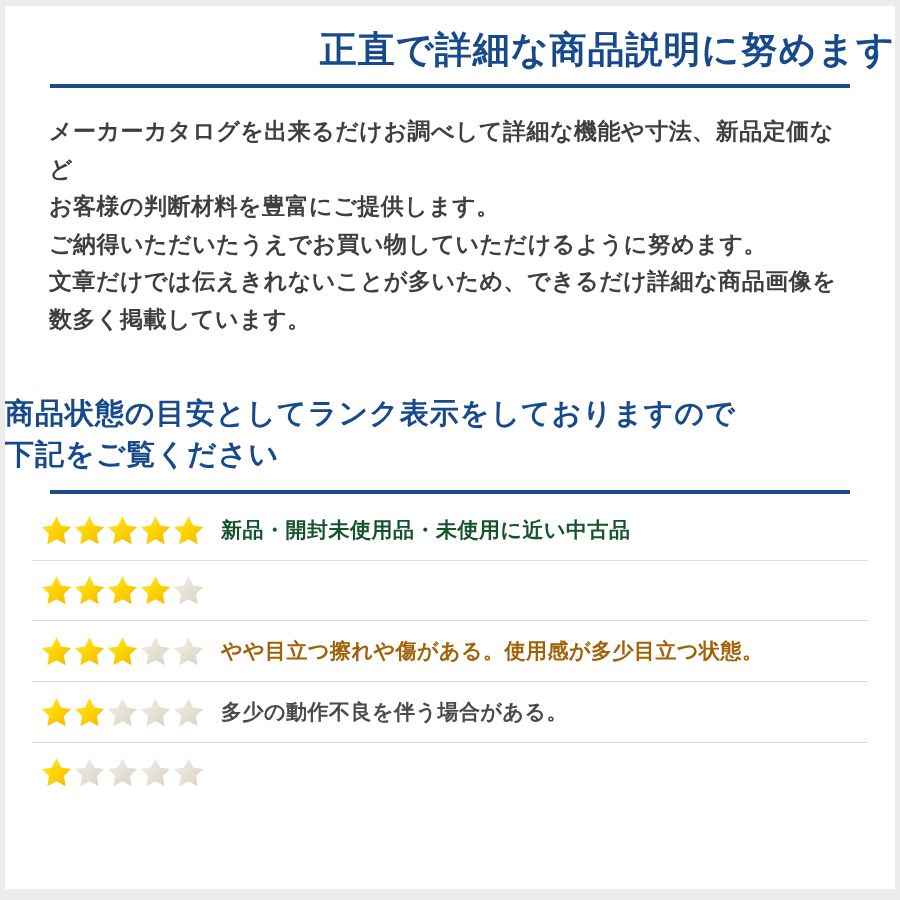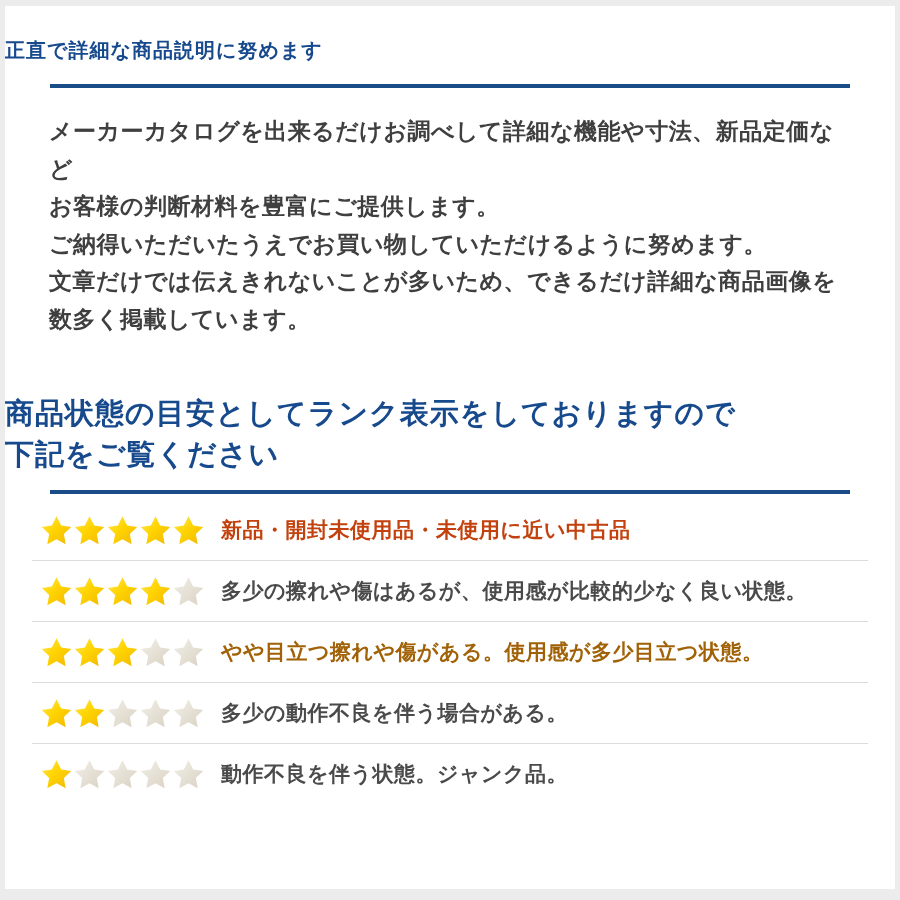--- a/index.html
+++ b/index.html
@@ -15,22 +15,22 @@
     position: absolute;
     top: 6px;
     left: 5px;
     right: 5px;
     bottom: 11px;
     background: #ffffff;
   }
   .section-title {
     margin: 0;
     padding-top: 25px;
-    text-align: left;
-    font-size: 20px;
+    text-align: right;
+    font-size: 37px;
     line-height: 38px;
     font-weight: bold;
     color: var(--heading-blue, #17498d);
     letter-spacing: 1px;
   }
   .blue-rule {
     height: 4px;
     background: var(--rule-blue, #1a4c87);
     margin: 15px 45px 0 45px;
     border: none;
@@ -140,44 +140,41 @@
           <svg viewBox="0 0 24 24" class="star">
             <polygon points="12,0.9 15.6,8.1 23.4,9.2 17.7,14.7 19.1,22.6 12,18.8 4.9,22.6 6.3,14.7 0.6,9.2 8.4,8.1" fill="url(#gStarOn)"></polygon>
           </svg>
           <svg viewBox="0 0 24 24" class="star">
             <polygon points="12,0.9 15.6,8.1 23.4,9.2 17.7,14.7 19.1,22.6 12,18.8 4.9,22.6 6.3,14.7 0.6,9.2 8.4,8.1" fill="url(#gStarOn)"></polygon>
           </svg>
           <svg viewBox="0 0 24 24" class="star">
             <polygon points="12,0.9 15.6,8.1 23.4,9.2 17.7,14.7 19.1,22.6 12,18.8 4.9,22.6 6.3,14.7 0.6,9.2 8.4,8.1" fill="url(#gStarOn)"></polygon>
           </svg>
         </div>
-        <div class="rank-text" style="color: #c2410c;">
+        <div class="rank-text" style="color: #14532d;">
           <div>新品・開封未使用品・未使用に近い中古品</div>
         </div>
       </div>
       <div class="rank-row">
         <div class="stars">
           <svg viewBox="0 0 24 24" class="star">
             <polygon points="12,0.9 15.6,8.1 23.4,9.2 17.7,14.7 19.1,22.6 12,18.8 4.9,22.6 6.3,14.7 0.6,9.2 8.4,8.1" fill="url(#gStarOn)"></polygon>
           </svg>
           <svg viewBox="0 0 24 24" class="star">
             <polygon points="12,0.9 15.6,8.1 23.4,9.2 17.7,14.7 19.1,22.6 12,18.8 4.9,22.6 6.3,14.7 0.6,9.2 8.4,8.1" fill="url(#gStarOn)"></polygon>
           </svg>
           <svg viewBox="0 0 24 24" class="star">
             <polygon points="12,0.9 15.6,8.1 23.4,9.2 17.7,14.7 19.1,22.6 12,18.8 4.9,22.6 6.3,14.7 0.6,9.2 8.4,8.1" fill="url(#gStarOn)"></polygon>
           </svg>
           <svg viewBox="0 0 24 24" class="star">
             <polygon points="12,0.9 15.6,8.1 23.4,9.2 17.7,14.7 19.1,22.6 12,18.8 4.9,22.6 6.3,14.7 0.6,9.2 8.4,8.1" fill="url(#gStarOn)"></polygon>
           </svg>
           <svg viewBox="0 0 24 24" class="star">
             <polygon points="12,0.9 15.6,8.1 23.4,9.2 17.7,14.7 19.1,22.6 12,18.8 4.9,22.6 6.3,14.7 0.6,9.2 8.4,8.1" fill="url(#gStarOff)"></polygon>
           </svg>
-        </div>
-        <div class="rank-text" style="color: rgb(74, 74, 74);">
-          <div>多少の擦れや傷はあるが、使用感が比較的少なく良い状態。</div>
         </div>
       </div>
       <div class="rank-row">
         <div class="stars">
           <svg viewBox="0 0 24 24" class="star">
             <polygon points="12,0.9 15.6,8.1 23.4,9.2 17.7,14.7 19.1,22.6 12,18.8 4.9,22.6 6.3,14.7 0.6,9.2 8.4,8.1" fill="url(#gStarOn)"></polygon>
           </svg>
           <svg viewBox="0 0 24 24" class="star">
             <polygon points="12,0.9 15.6,8.1 23.4,9.2 17.7,14.7 19.1,22.6 12,18.8 4.9,22.6 6.3,14.7 0.6,9.2 8.4,8.1" fill="url(#gStarOn)"></polygon>
           </svg>
@@ -229,18 +226,17 @@
             <polygon points="12,0.9 15.6,8.1 23.4,9.2 17.7,14.7 19.1,22.6 12,18.8 4.9,22.6 6.3,14.7 0.6,9.2 8.4,8.1" fill="url(#gStarOff)"></polygon>
           </svg>
           <svg viewBox="0 0 24 24" class="star">
             <polygon points="12,0.9 15.6,8.1 23.4,9.2 17.7,14.7 19.1,22.6 12,18.8 4.9,22.6 6.3,14.7 0.6,9.2 8.4,8.1" fill="url(#gStarOff)"></polygon>
           </svg>
           <svg viewBox="0 0 24 24" class="star">
             <polygon points="12,0.9 15.6,8.1 23.4,9.2 17.7,14.7 19.1,22.6 12,18.8 4.9,22.6 6.3,14.7 0.6,9.2 8.4,8.1" fill="url(#gStarOff)"></polygon>
           </svg>
         </div>
         <div class="rank-text" style="color: rgb(74, 74, 74);">
-          <div>動作不良を伴う状態。ジャンク品。</div>
         </div>
       </div>
     </div>
 
 </div>
 
 </body></html>

